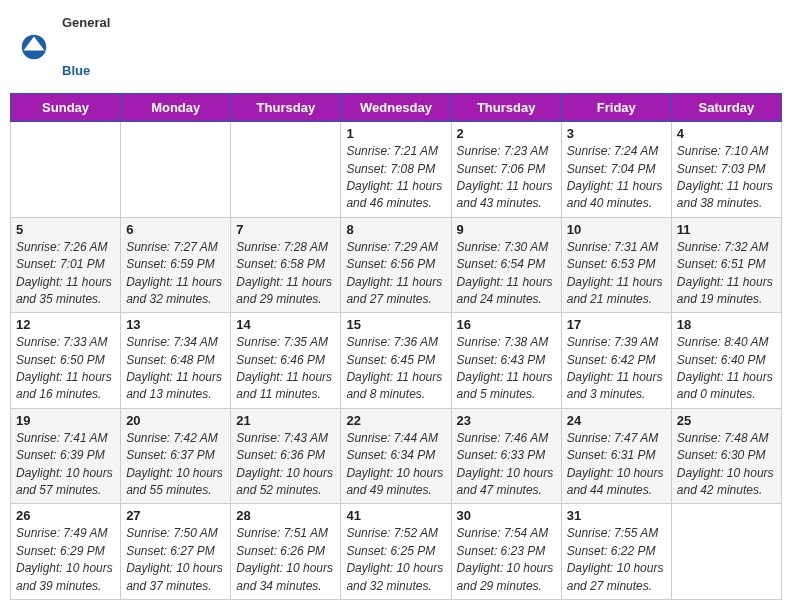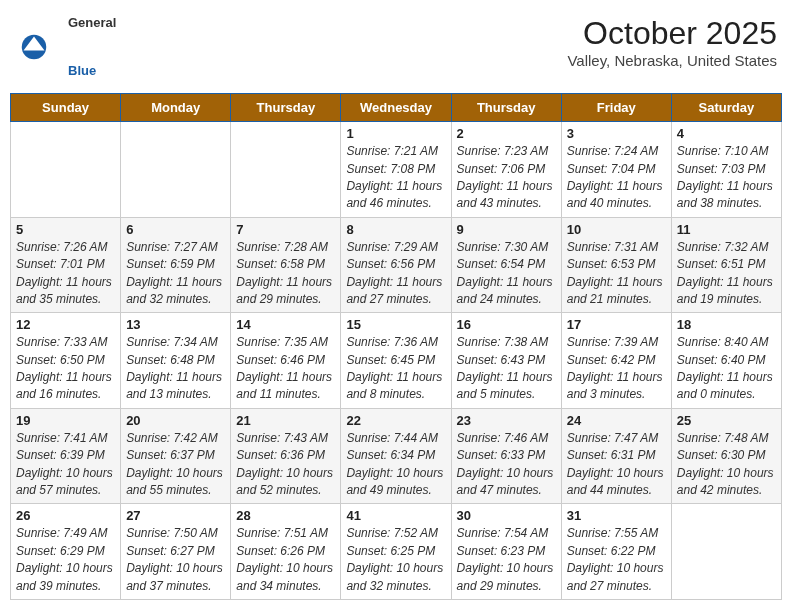--- a/index.html
+++ b/index.html
@@ -13,21 +13,21 @@
     .header {
       display: flex;
       justify-content: space-between;
       align-items: flex-start;
       margin-bottom: 10px;
       padding: 5px 5px 5px 10px;
     }
     .logo {
       display: flex;
       align-items: center;
-      gap: 20px;
+      gap: 14px;
     }
     .logo-text {
       display: flex;
       flex-direction: column;
       font-size: 13px;
       font-weight: bold;
       line-height: 1.2;
     }
     .logo-general { color: #333; }
     .logo-blue { color: #1a5fa8; margin-top: 32px; }
@@ -46,21 +46,21 @@
     .location {
       font-size: 15px;
       color: #444;
     }
     .calendar {
       width: 100%;
       border-collapse: collapse;
       border: 1px solid #ccc;
     }
     .calendar th {
-      background: #a16207;
+      background: #a21caf;
       color: #fff;
       text-align: center;
       padding: 6px 4px;
       font-size: 13px;
       font-weight: bold;
       border: 1px solid #1a5fa8;
     }
     .calendar td {
       border: 1px solid #ccc;
       vertical-align: top;
@@ -99,24 +99,20 @@
   <div class="logo">
     <svg class="logo-icon" viewBox="0 0 32 32">
       <circle cx="16" cy="16" r="14" fill="#1a5fa8"></circle>
       <polygon points="16,4 28,20 4,20" fill="white"></polygon>
     </svg>
     <div class="logo-text">
       <span class="logo-general">General</span>
       <span class="logo-blue">Blue</span>
     </div>
   </div>
-  <div class="title-section">
-    <div class="month-title">October 2025</div>
-    <div class="location">Valley, Nebraska, United States</div>
-  </div>
 </div>
 
 <table class="calendar">
   <thead>
     <tr>
     <th>Sunday</th>
         <th>Monday</th>
         <th>Thursday</th>
         <th>Wednesday</th>
         <th>Thursday</th>

